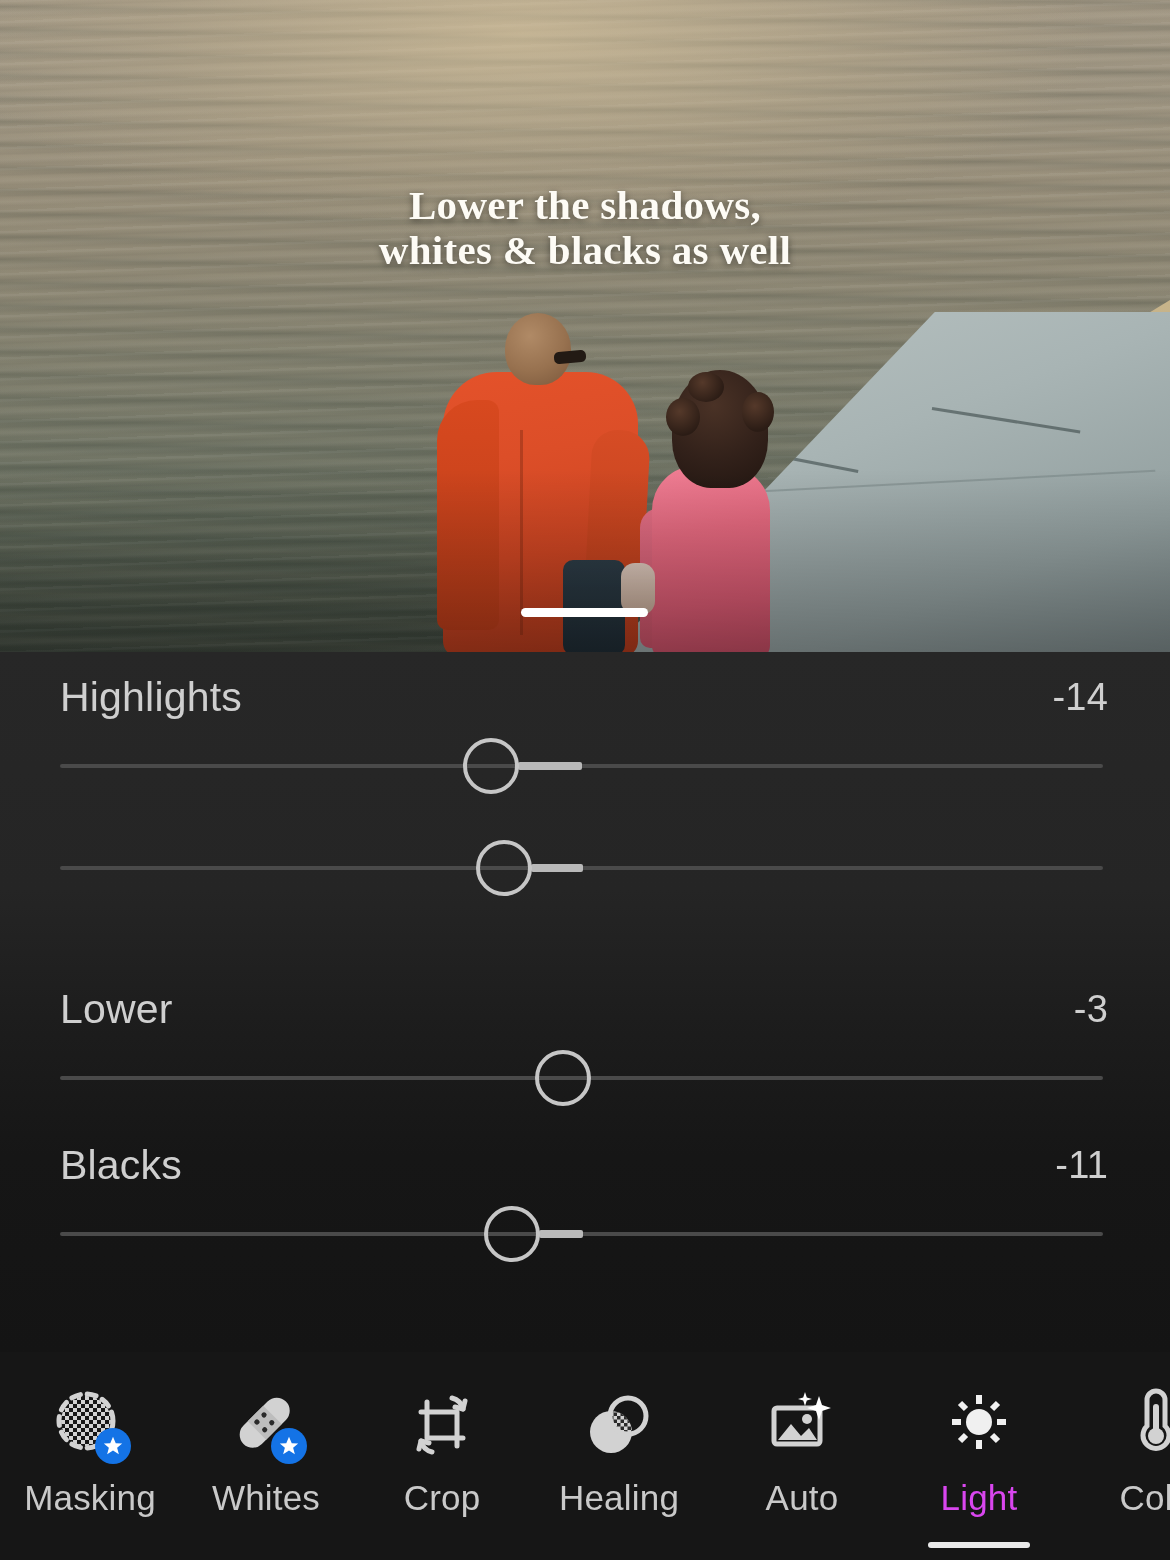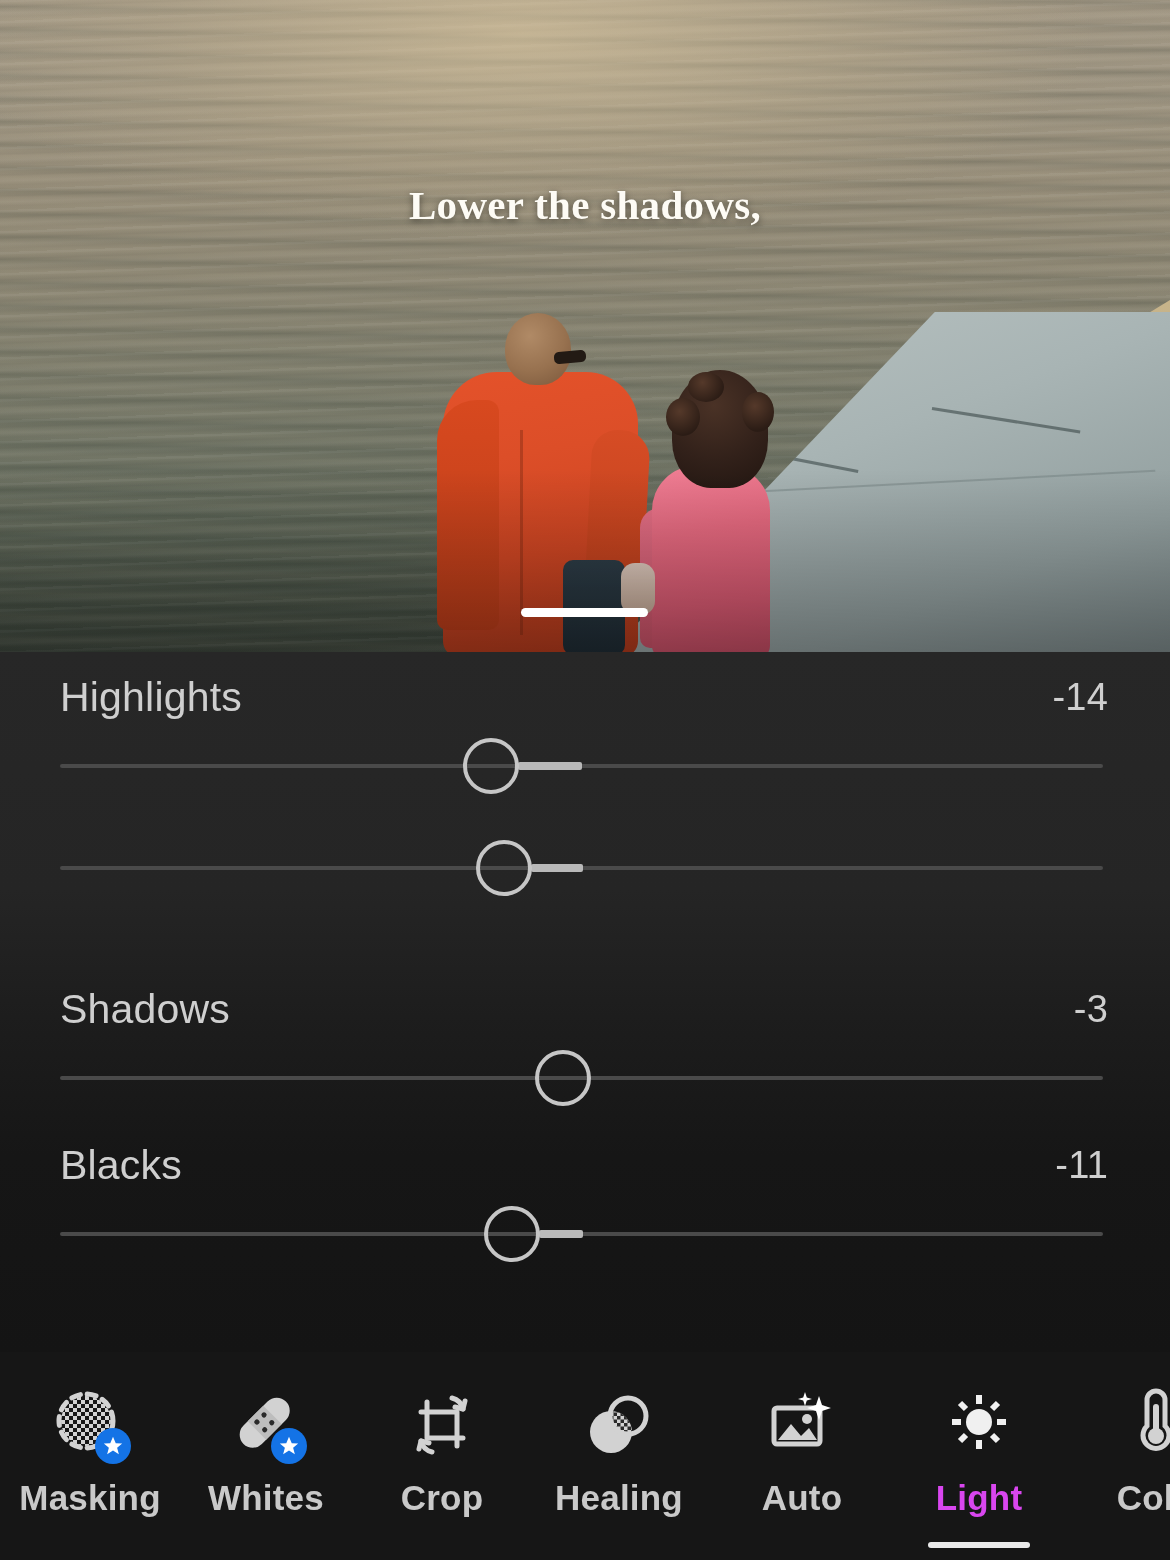--- a/index.html
+++ b/index.html
@@ -191,21 +191,21 @@
   .tool{
     position:absolute; top:0; height:208px;
     display:flex; flex-direction:column; align-items:center;
     padding-top:36px;
   }
   .tool .glyph{
     width:74px; height:74px; position:relative;
     display:flex; align-items:center; justify-content:center;
   }
   .tool .tlabel{
-    margin-top:16px; font-size:35px; font-weight:700;
+    margin-top:16px; font-size:35px; font-weight:400;
     color:#c9c9c9; letter-spacing:.2px; white-space:nowrap;
   }
   .tool.active .tlabel{ color:#d946ef; }
   .underline{
     position:absolute; top:1542px; height:6px; background:#eaeaea; border-radius:3px;
   }
   .star-badge{
     position:absolute; right:-4px; bottom:-2px;
     width:36px; height:36px; border-radius:50%;
     background:#1473e6;
@@ -244,20 +244,21 @@
     <div class="kid-hand"></div>
     <div class="kid-hair"></div>
     <div class="kid-hair-curl" style="left:666px; top:398px; width:34px; height:38px;"></div>
     <div class="kid-hair-curl" style="left:742px; top:392px; width:32px; height:40px;"></div>
     <div class="kid-hair-curl" style="left:688px; top:372px; width:36px; height:30px;"></div>
 
     <div class="photo-shade"></div>
 
     <div class="caption">
       <div>Lower the shadows,</div>
+      <div>whites &amp; blacks as well</div>
     </div>
 
     <div class="home-indicator"></div>
   </div>
 
   <div class="panel">
 
     <div class="slider-row" style="top:22px;">
       <div class="row-head">
         <div class="s-label">Highlights</div>
@@ -273,21 +274,21 @@
     <div class="slider-row" style="top:178px;">
       <div class="track-wrap">
         <div class="track"></div>
         <div class="fill" style="left:531px; width:52px;"></div>
         <div class="thumb" style="left:476px;"></div>
       </div>
     </div>
 
     <div class="slider-row" style="top:334px;">
       <div class="row-head">
-        <div class="s-label">Shadows</div>
+        <div class="s-label">Lower</div>
         <div class="s-value">-3</div>
       </div>
       <div class="track-wrap">
         <div class="track"></div>
         <div class="fill" style="left:591px; width:0px;"></div>
         <div class="thumb" style="left:535px;"></div>
       </div>
     </div>
 
     <div class="slider-row" style="top:490px;">

